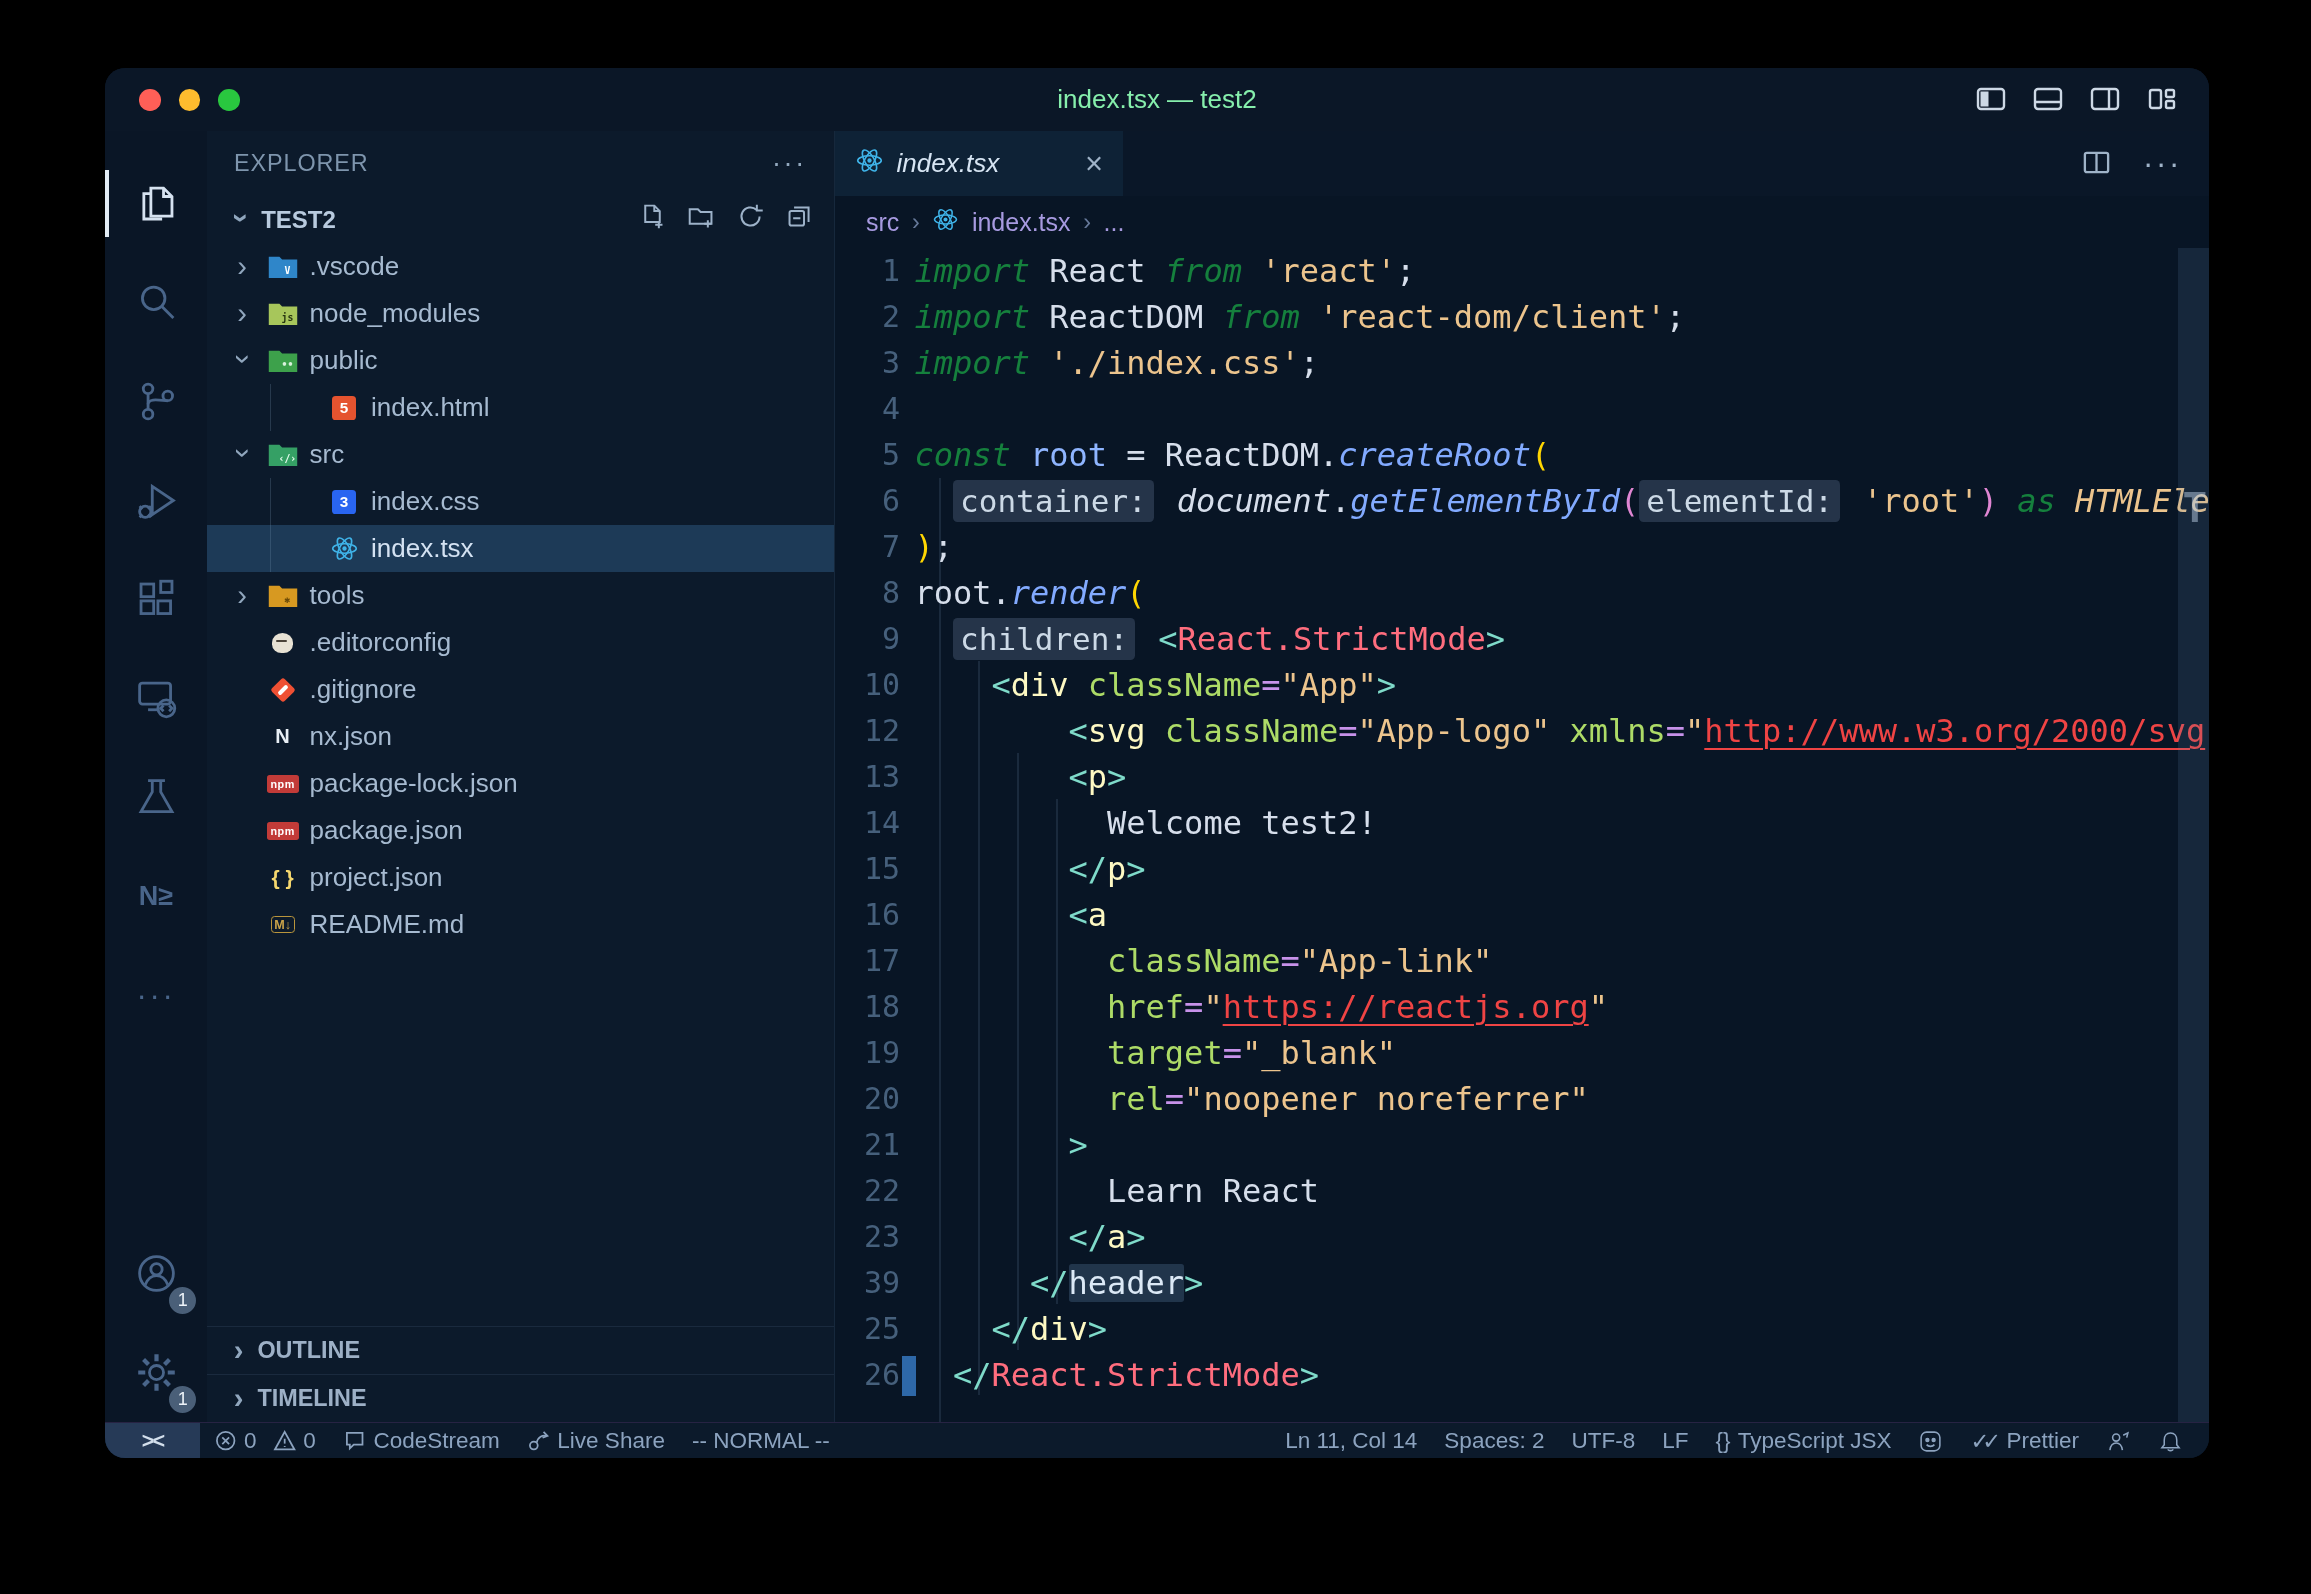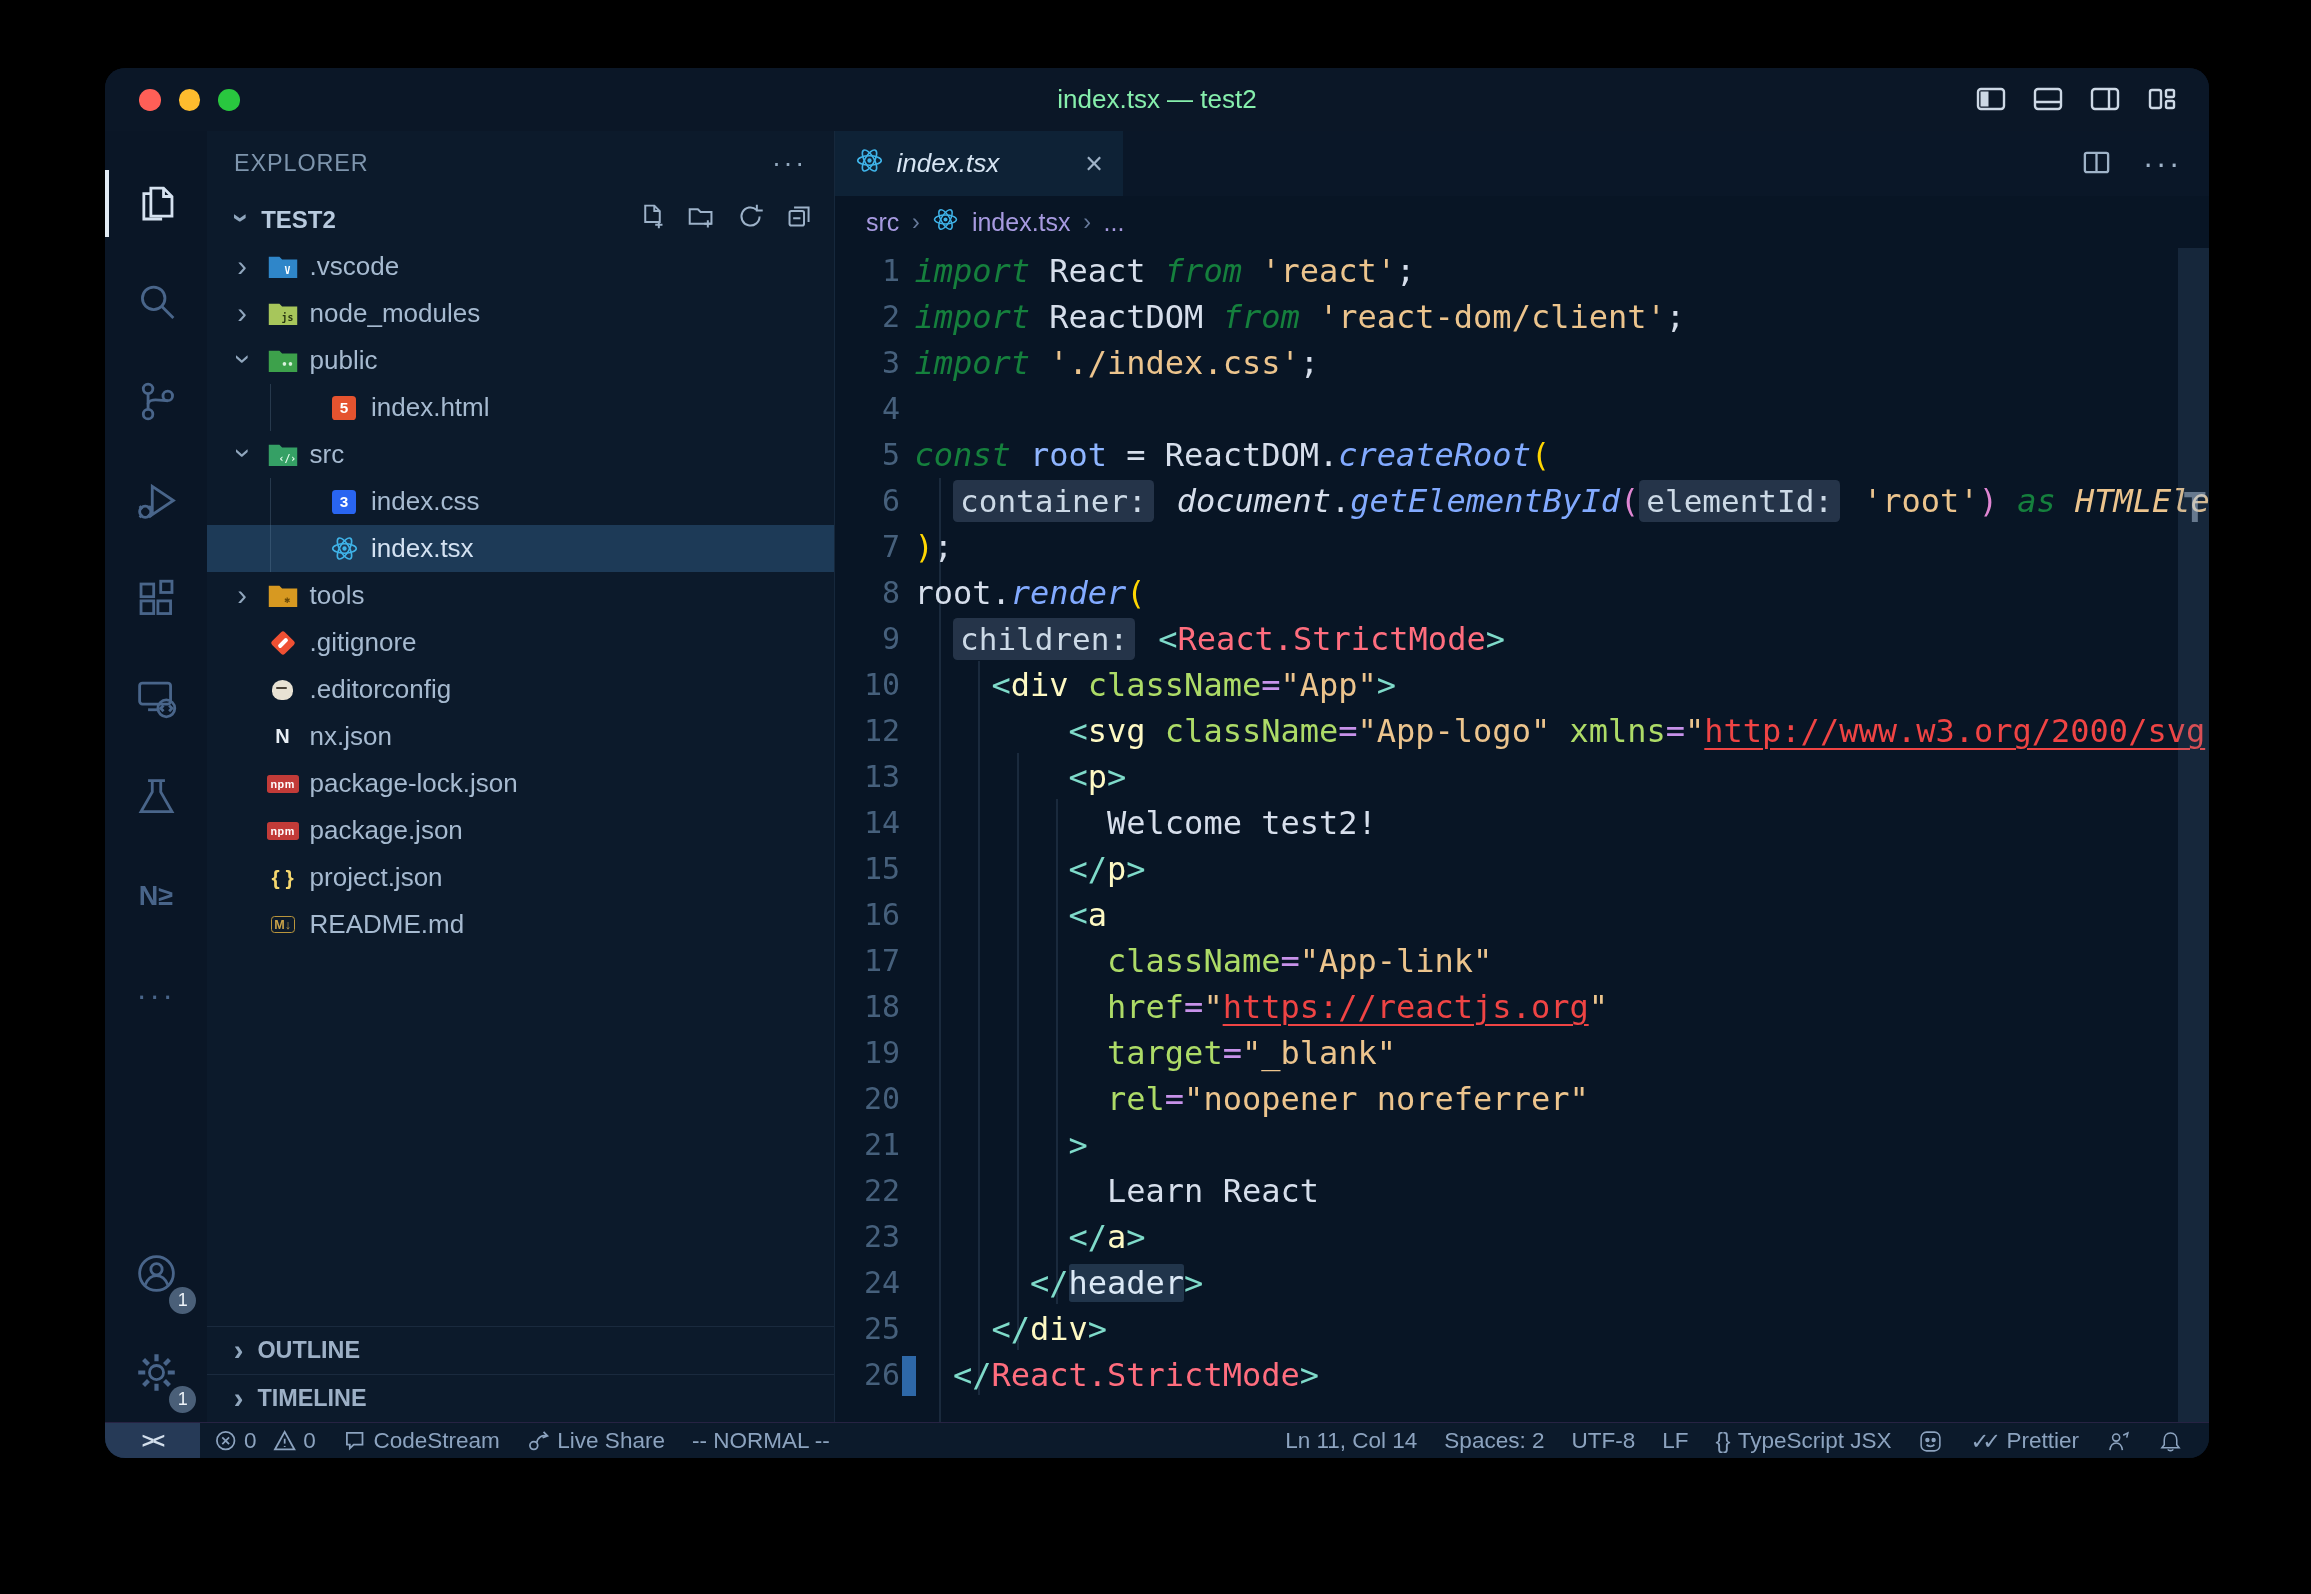--- a/index.html
+++ b/index.html
@@ -315,30 +315,30 @@
               <svg width="32" height="27" viewBox="0 0 36 30" style="font-size:29px">
                 <path d="M2 4 h12 l3 3 h17 v21 h-32 z" fill="#d79921"></path>
                 <text x="23" y="23" font-size="11" text-anchor="middle" font-weight="bold" fill="#6b4a07" font-family="DejaVu Sans Mono,monospace">✱</text>
               </svg>
             </span>
             <span>tools</span>
           </div>
           <div class="trow" style="padding-left: 21.6px;">
             <span class="chev hidden">›</span>
             <span class="ficon">
+              <span class="fec"></span>
+            </span>
+            <span>.editorconfig</span>
+          </div>
+          <div class="trow" style="padding-left: 21.6px;">
+            <span class="chev hidden">›</span>
+            <span class="ficon">
               <span class="fgit"></span>
             </span>
             <span>.gitignore</span>
-          </div>
-          <div class="trow" style="padding-left: 21.6px;">
-            <span class="chev hidden">›</span>
-            <span class="ficon">
-              <span class="fec"></span>
-            </span>
-            <span>.editorconfig</span>
           </div>
           <div class="trow" style="padding-left: 21.6px;">
             <span class="chev hidden">›</span>
             <span class="ficon">
               <span class="fnx">N</span>
             </span>
             <span>nx.json</span>
           </div>
           <div class="trow" style="padding-left: 21.6px;">
             <span class="chev hidden">›</span>
@@ -508,21 +508,21 @@
             </div>
             <div class="cline">
               <span class="gut">22</span>
               <span class="lc"><span class="tk-pln">          </span><span class="tk-pln">Learn React</span></span>
             </div>
             <div class="cline">
               <span class="gut">23</span>
               <span class="lc"><span class="tk-pln">        </span><span class="tk-tx">&lt;/</span><span class="tk-tag">a</span><span class="tk-tx">&gt;</span></span>
             </div>
             <div class="cline">
-              <span class="gut">24</span>
+              <span class="gut">39</span>
               <span class="lc"><span class="tk-pln">      </span><span class="tk-tx">&lt;/</span><span class="tk-hl">header</span><span class="tk-tx">&gt;</span></span>
             </div>
             <div class="cline">
               <span class="gut">25</span>
               <span class="lc"><span class="tk-pln">    </span><span class="tk-tx">&lt;/</span><span class="tk-tag">div</span><span class="tk-tx">&gt;</span></span>
             </div>
             <div class="cline">
               <span class="gut">26</span>
               <span class="lc"><span class="tk-pln">  </span><span class="tk-tx">&lt;/</span><span class="tk-comp">React.StrictMode</span><span class="tk-tx">&gt;</span></span>
               <div class="gmark"></div>

